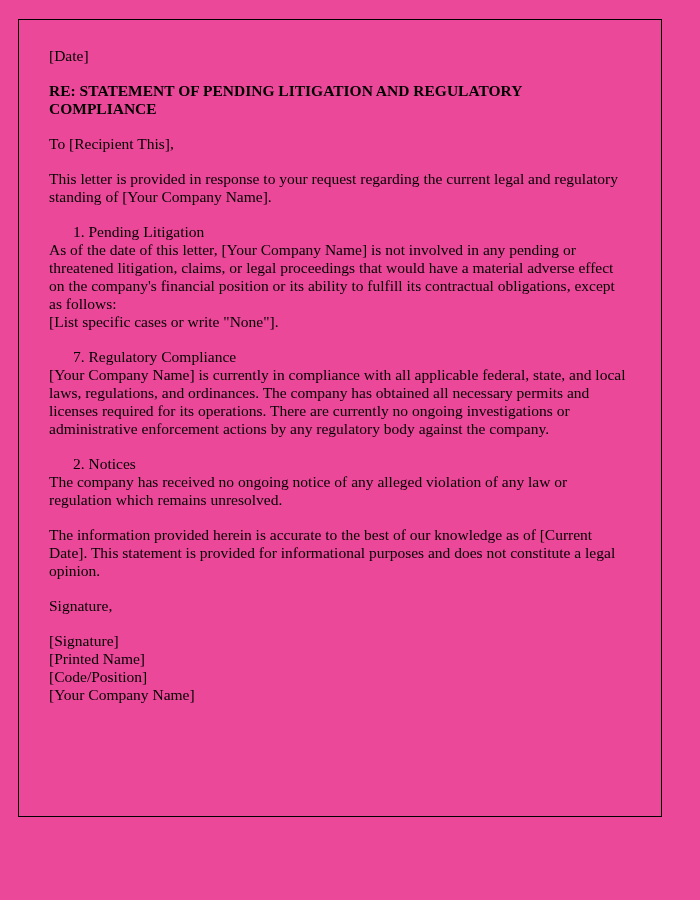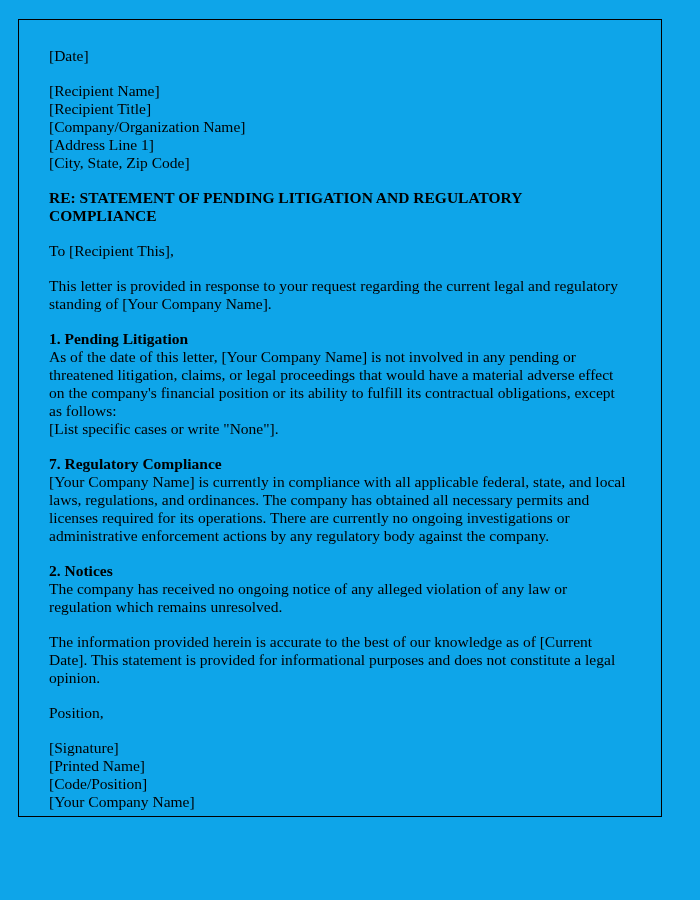--- a/index.html
+++ b/index.html
@@ -4,21 +4,21 @@
 <style>
   html, body {
     margin: 0;
     padding: 0;
     background: #ffffff;
   }
   .page {
     position: relative;
     width: 700px;
     height: 900px;
-    background: #0ea5e9;
+    background: #ec4899;
     font-family: "Liberation Serif", "DejaVu Serif", serif;
     color: #000000;
   }
   .letter-frame {
     position: absolute;
     top: 19px;
     left: 18px;
     width: 644px;
     height: 798px;
     border: 1px solid #000000;
@@ -33,41 +33,35 @@
   .block {
     margin: 0 0 17px 0;
   }
   .line {
     display: block;
   }
   .subject {
     font-weight: bold;
   }
   .section-heading {
-    font-weight: bold;
+    font-weight: normal;
+    margin-left: 24px;
   }
 </style>
 </head>
 <body>
 
 <div class="page">
   <div class="letter-frame">
     <div class="letter-content">
 
       <div class="block">
         <span class="line">[Date]</span>
       </div>
 
-      <div class="block">
-        <span class="line">[Recipient Name]</span>
-        <span class="line">[Recipient Title]</span>
-        <span class="line">[Company/Organization Name]</span>
-        <span class="line">[Address Line 1]</span>
-        <span class="line">[City, State, Zip Code]</span>
-      </div>
 
       <div class="block subject">RE: STATEMENT OF PENDING LITIGATION AND REGULATORY COMPLIANCE</div>
 
       <div class="block">To [Recipient This],</div>
 
       <div class="block">This letter is provided in response to your request regarding the current legal and regulatory standing of [Your Company Name].</div>
 
       <div class="block">
         <span class="line section-heading">1. Pending Litigation</span>
         <span>As of the date of this letter, [Your Company Name] is not involved in any pending or threatened litigation, claims, or legal proceedings that would have a material adverse effect on the company's financial position or its ability to fulfill its contractual obligations, except as follows:</span>
@@ -79,21 +73,21 @@
         <span>[Your Company Name] is currently in compliance with all applicable federal, state, and local laws, regulations, and ordinances. The company has obtained all necessary permits and licenses required for its operations. There are currently no ongoing investigations or administrative enforcement actions by any regulatory body against the company.</span>
       </div>
 
       <div class="block">
         <span class="line section-heading">2. Notices</span>
         <span>The company has received no ongoing notice of any alleged violation of any law or regulation which remains unresolved.</span>
       </div>
 
       <div class="block">The information provided herein is accurate to the best of our knowledge as of [Current Date]. This statement is provided for informational purposes and does not constitute a legal opinion.</div>
 
-      <div class="block">Position,</div>
+      <div class="block">Signature,</div>
 
       <div class="block">
         <span class="line">[Signature]</span>
         <span class="line">[Printed Name]</span>
         <span class="line">[Code/Position]</span>
         <span class="line">[Your Company Name]</span>
       </div>
 
     </div>
   </div>

